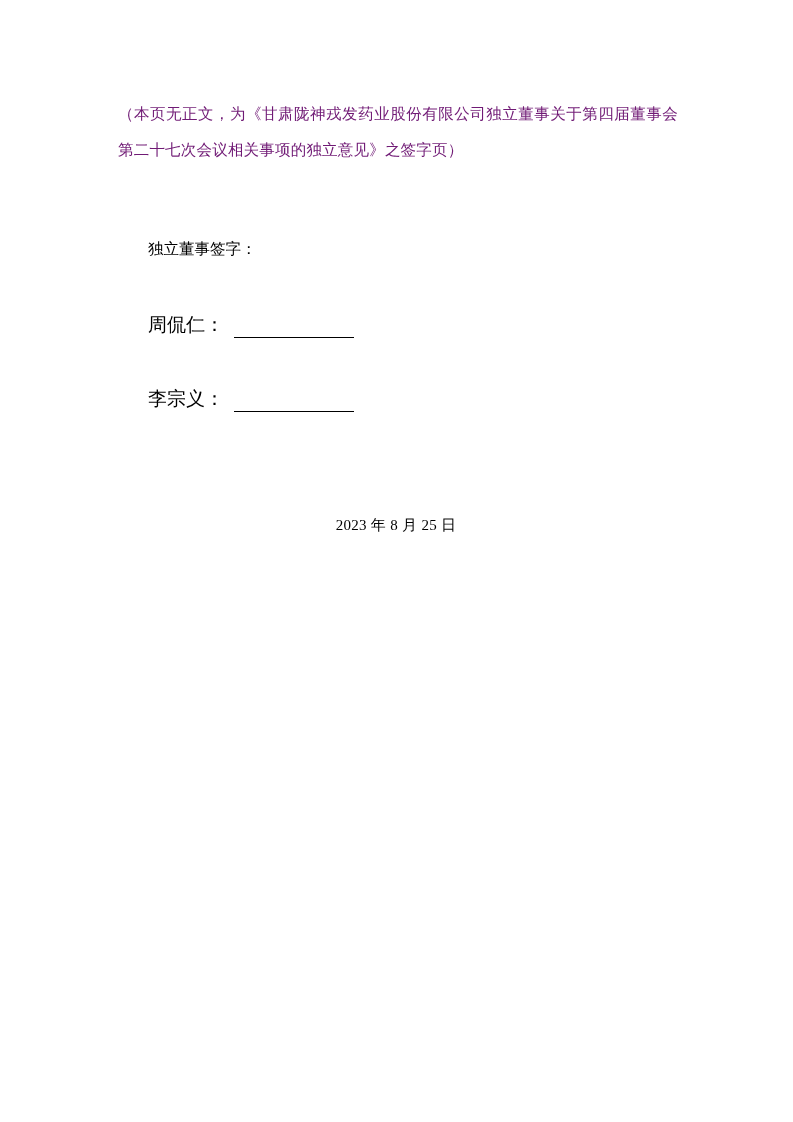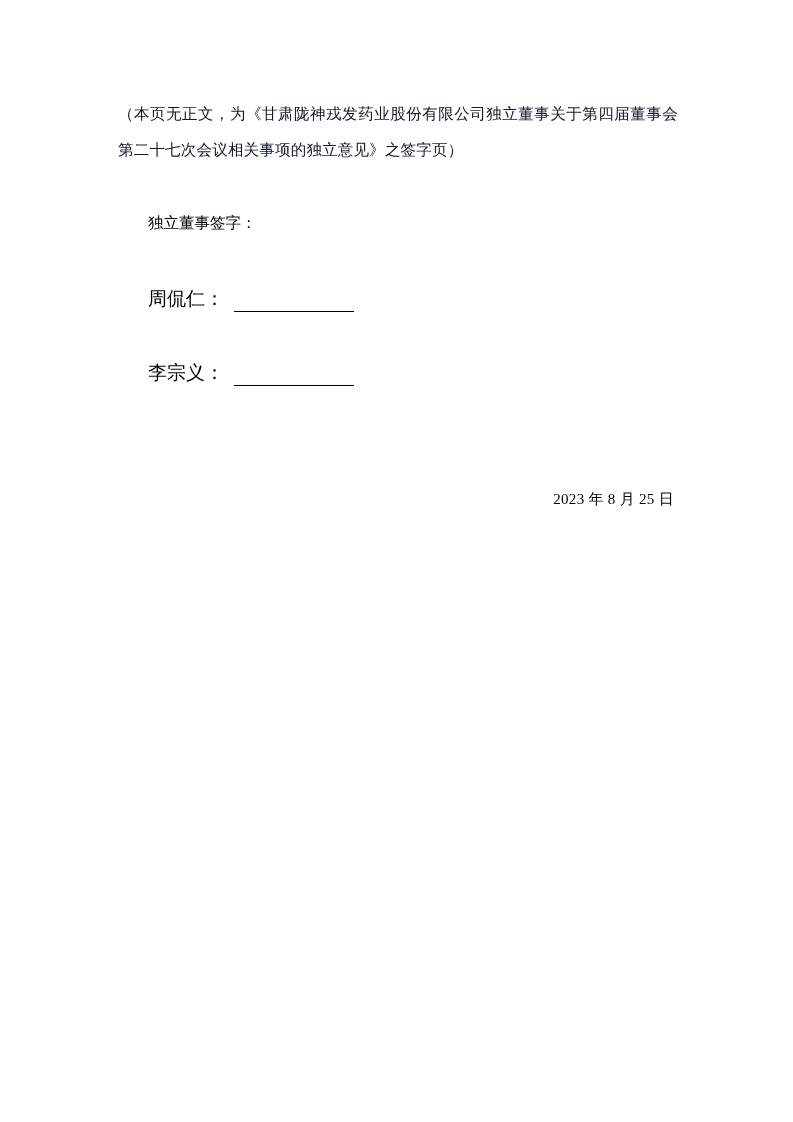--- a/index.html
+++ b/index.html
@@ -21,24 +21,24 @@
     position: absolute;
     left: 118px;
     top: 96px;
     width: 560px;
   }
   .intro {
     font-size: 15.5px;
     line-height: 36px;
     text-align: justify;
     letter-spacing: 0.2px;
-    color: #0f172a;
+    color: #701a75;
   }
   .sig-title {
-    margin-top: 40px;
+    margin-top: 66px;
     margin-left: 30px;
     font-size: 15.5px;
     line-height: 30px;
   }
   .sig-row {
     margin-top: 48px;
     margin-left: 30px;
     display: flex;
     align-items: flex-end;
     font-size: 19px;
@@ -49,21 +49,21 @@
   }
   .sig-line {
     display: inline-block;
     width: 120px;
     margin-left: 10px;
     border-bottom: 1.4px solid #000;
     height: 17px;
   }
   .date-row {
     margin-top: 104px;
-    text-align: right;
+    text-align: center;
     padding-right: 4px;
     font-size: 15px;
     letter-spacing: 0.3px;
   }
 </style>
 </head>
 <body>
 
 <div class="page">
   <div class="content">

